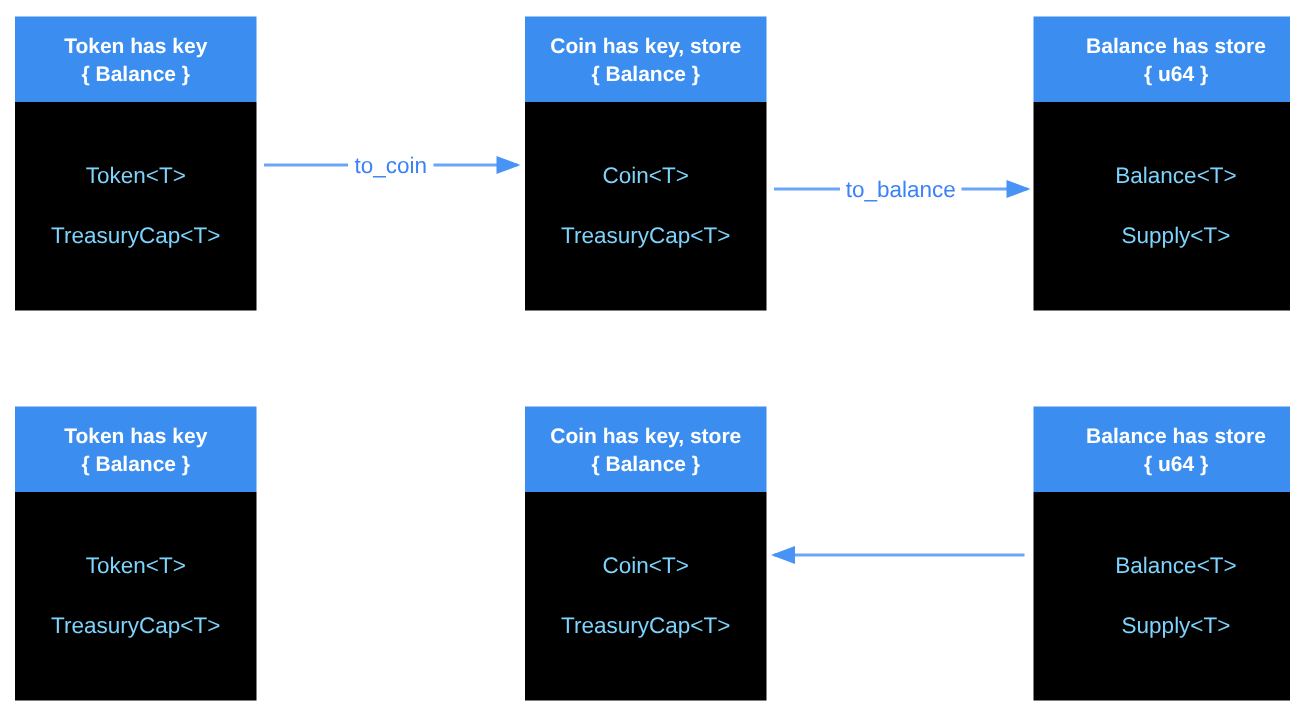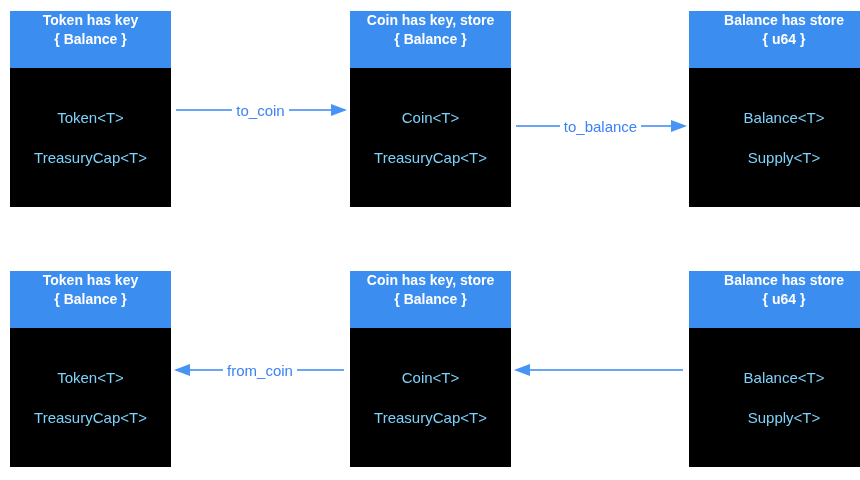--- a/index.html
+++ b/index.html
@@ -12,21 +12,21 @@
   }
   .box{position:absolute;width:161px;height:196px;}
   .col1{left:10px;}
   .col2{left:350px;border-radius:28px;}
   .col3{left:689px;width:190px;border-radius:13px;}
   .row1{top:11px;}
   .row2{top:271px;}
   .box-header{
     height:57px;background:#3b8ef0;color:#ffffff;
     font-size:14px;font-weight:bold;line-height:19px;
-    display:flex;flex-direction:column;align-items:center;justify-content:flex-start;
+    display:flex;flex-direction:column;align-items:center;justify-content:center;
     text-align:center;
   }
   .box-body{
     height:139px;background:#000000;color:#7dd3fc;
     font-size:15px;
     display:flex;flex-direction:column;align-items:center;justify-content:center;
     gap:23px;text-align:center;
   }
   .arrow{
     position:absolute;height:18px;
@@ -129,24 +129,19 @@
     <div class="box-header">
       <div>Balance has store</div>
       <div>{ u64 }</div>
     </div>
     <div class="box-body">
       <div>Balance&lt;T&gt;</div>
       <div>Supply&lt;T&gt;</div>
     </div>
   </div>
 
-  <div class="arrow" id="arrow-from-coin">
-    <div class="line"></div>
-    <div class="head point-left"></div>
-    <span class="label">from_coin</span>
-  </div>
 
   <div class="arrow" id="arrow-from-balance">
     <div class="line"></div>
     <div class="head point-left"></div>
   </div>
 
 </div>
 
 </body></html>

